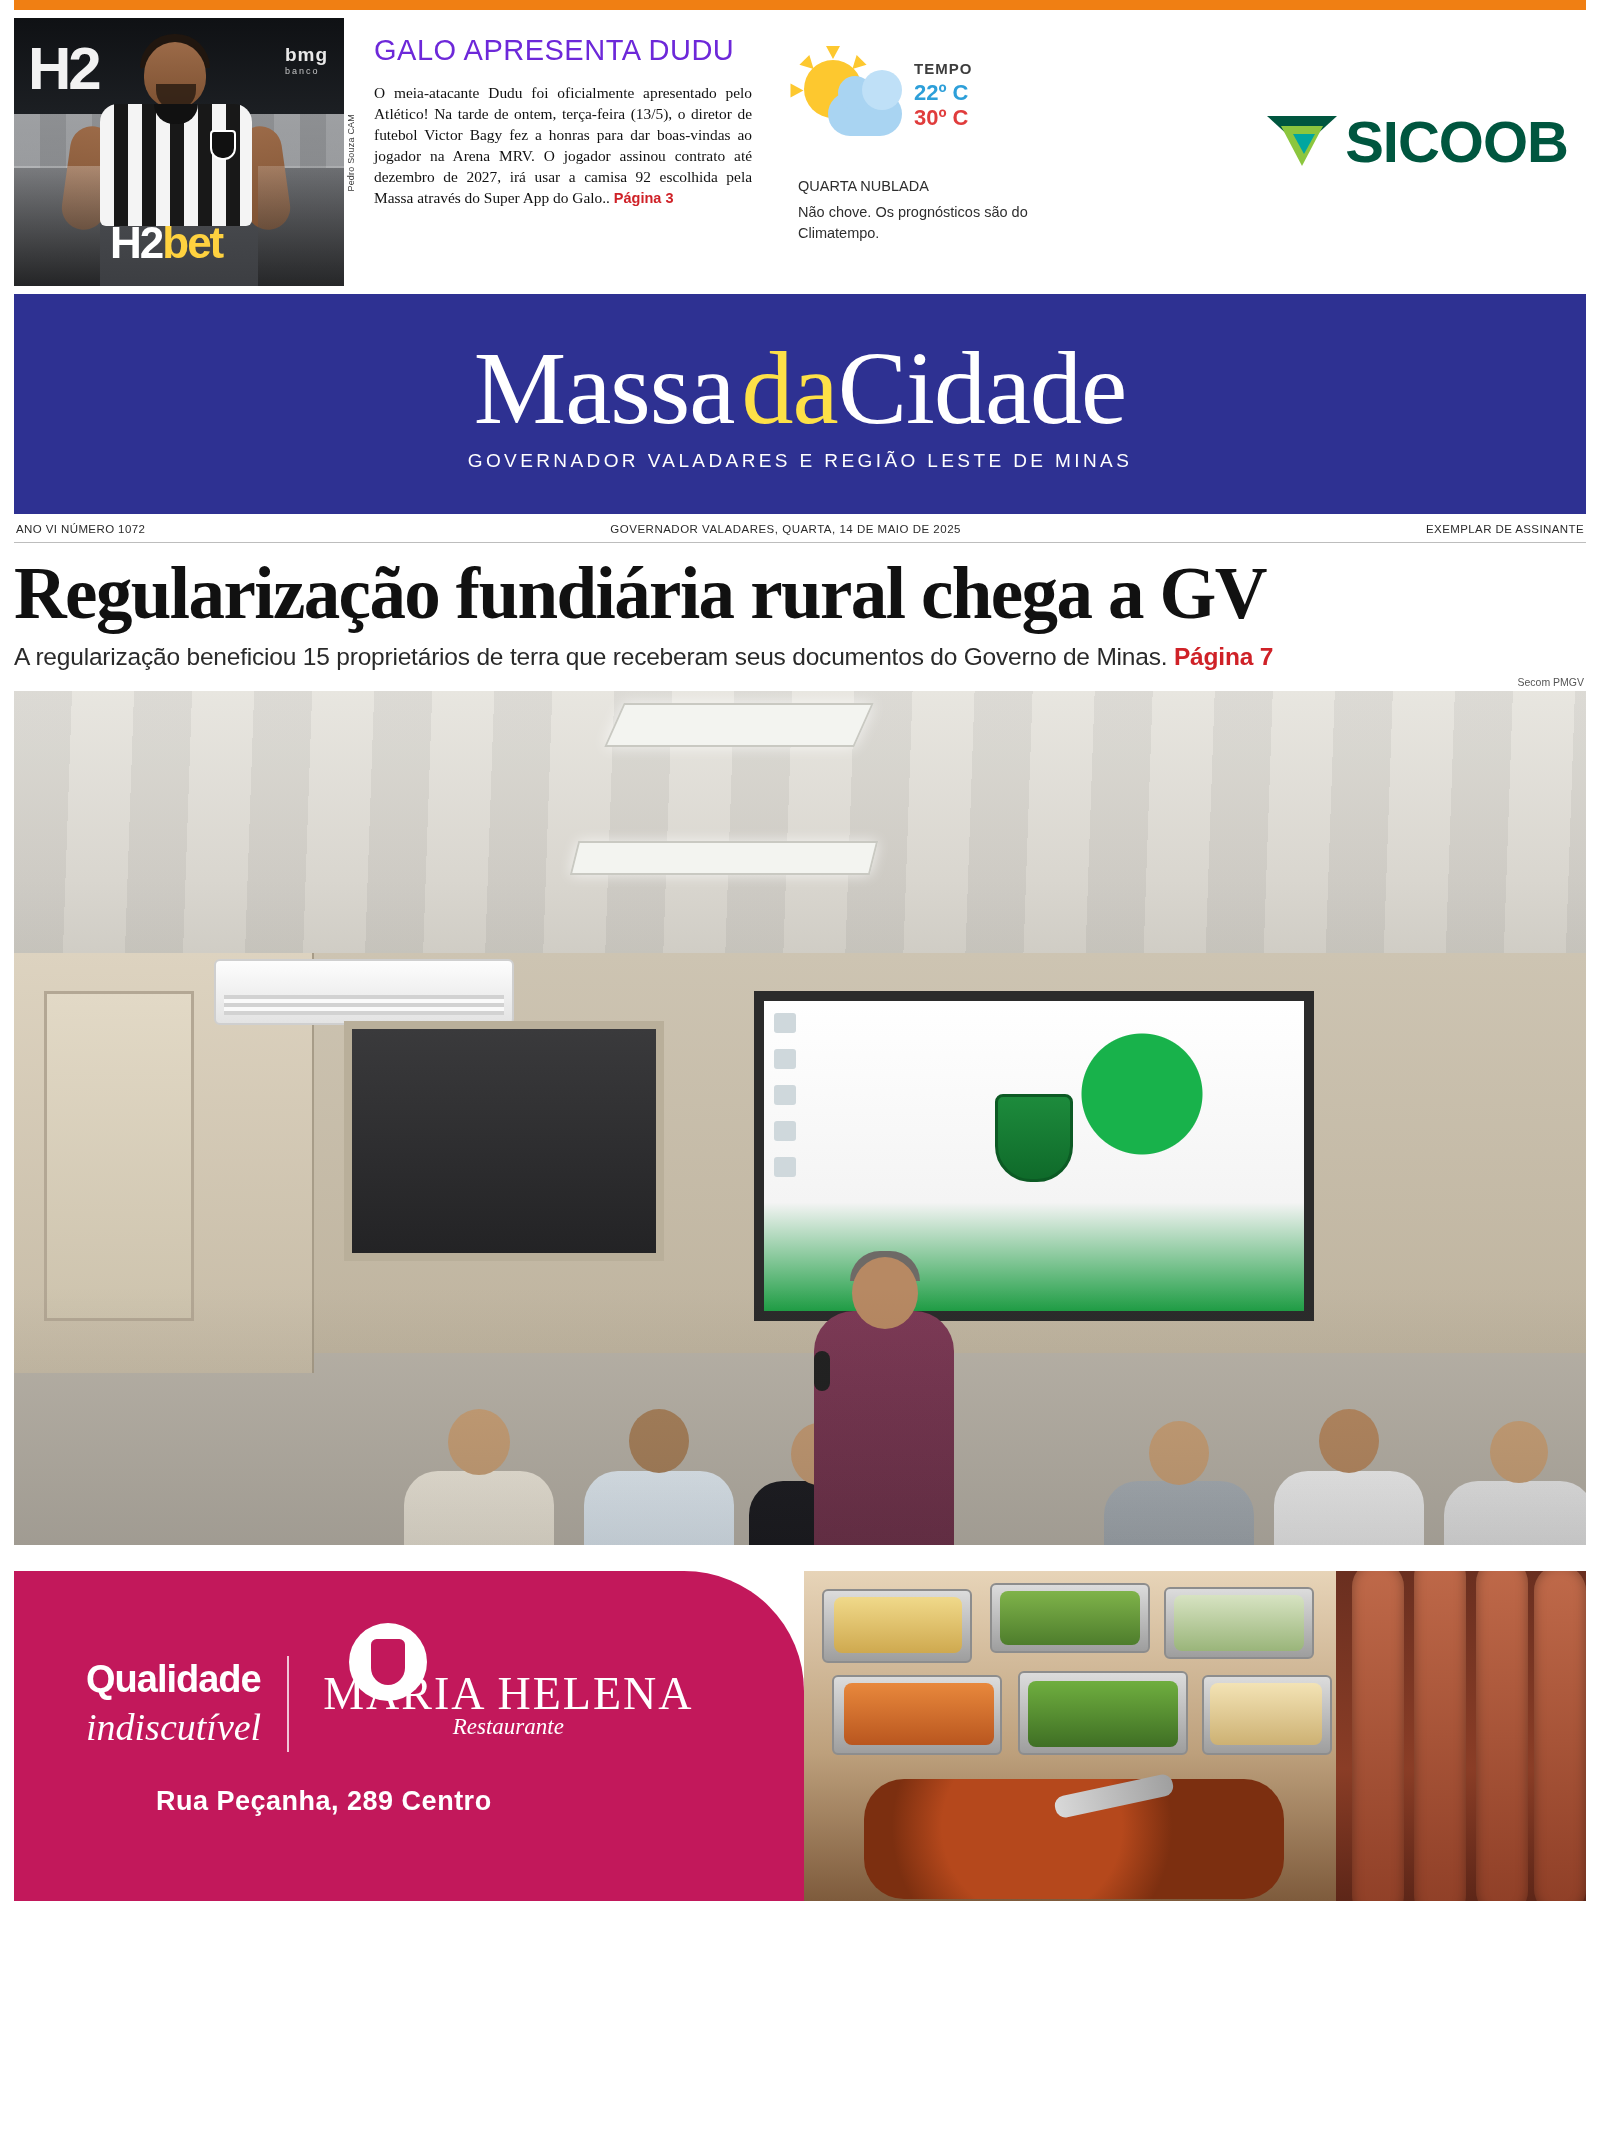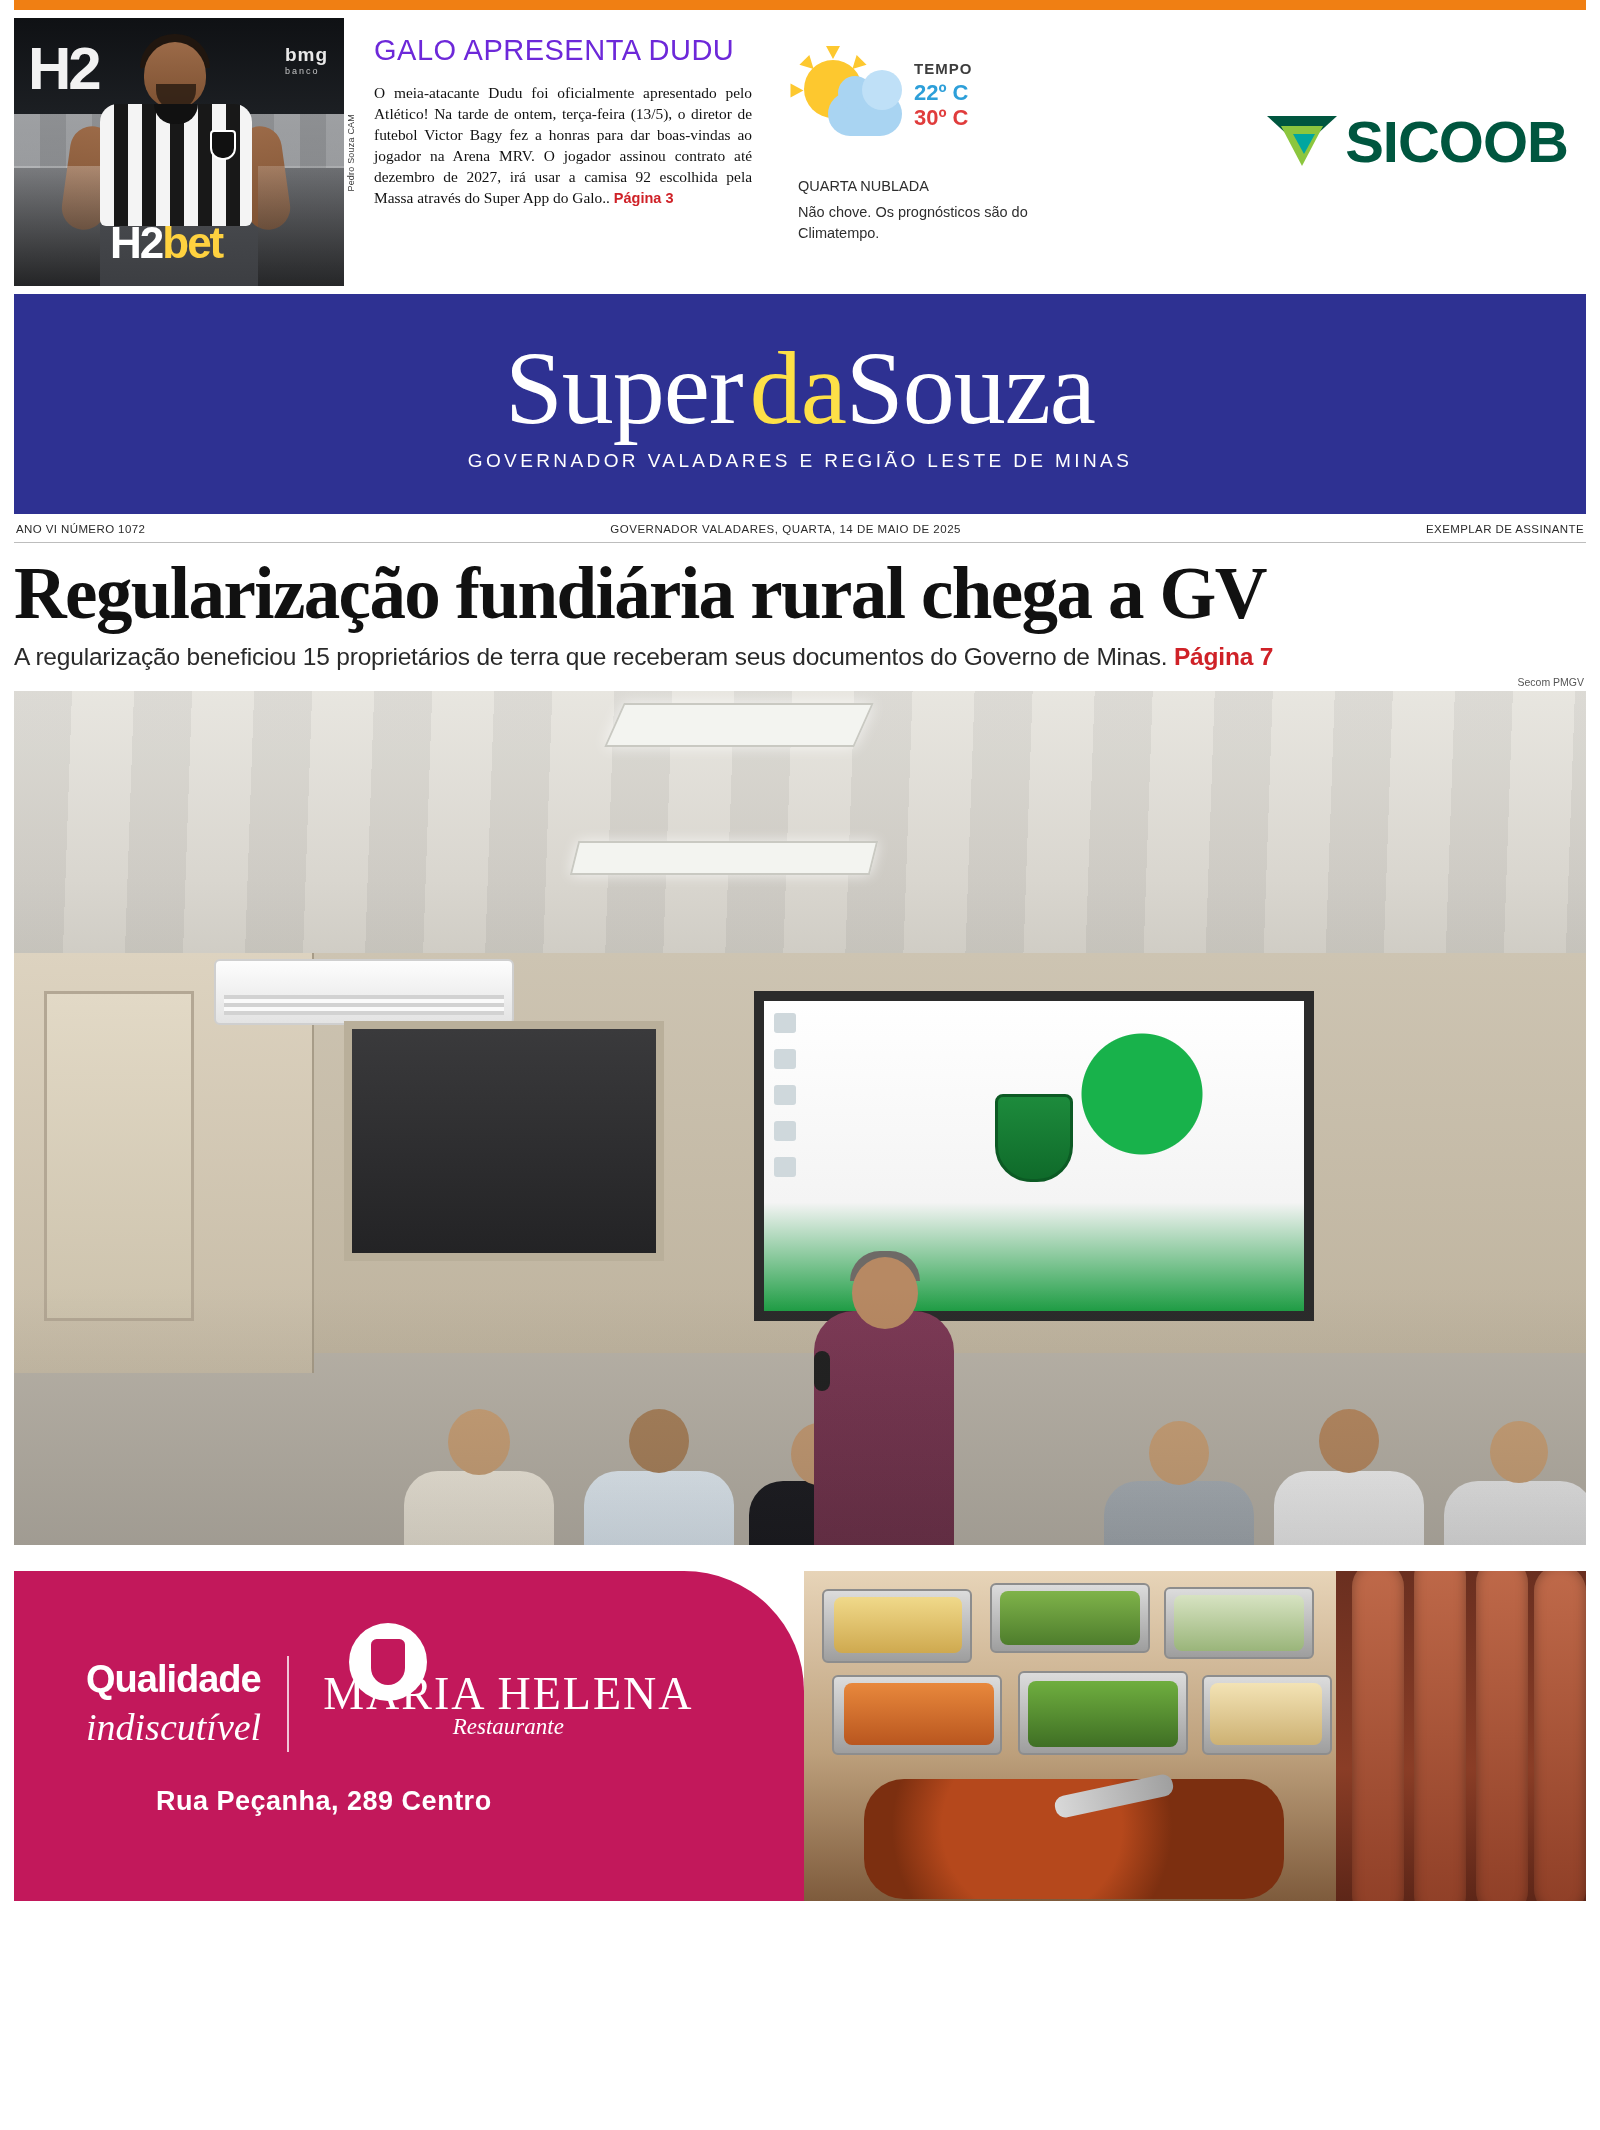--- a/index.html
+++ b/index.html
@@ -542,21 +542,21 @@
           <polygon points="2,2 72,2 37,34" fill="#00563f"></polygon>
           <polygon points="16,12 58,12 37,52" fill="#8cc63e"></polygon>
           <polygon points="28,20 50,20 39,40" fill="#00a6a0"></polygon>
         </svg>
       </div>
       <div class="sicoob-word">SICOOB</div>
     </div>
   </div>
 
   <div class="masthead">
-    <div class="mast-title"><span>Super</span><span class="da">da</span><span>Souza</span></div>
+    <div class="mast-title"><span>Massa</span><span class="da">da</span><span>Cidade</span></div>
     <div class="mast-sub">GOVERNADOR VALADARES E REGIÃO LESTE DE MINAS</div>
   </div>
 
 
   <div class="infoline">
     <div>ANO VI NÚMERO 1072</div>
     <div class="mid">GOVERNADOR VALADARES, QUARTA, 14 DE MAIO DE 2025</div>
     <div>EXEMPLAR DE ASSINANTE</div>
   </div>
 

